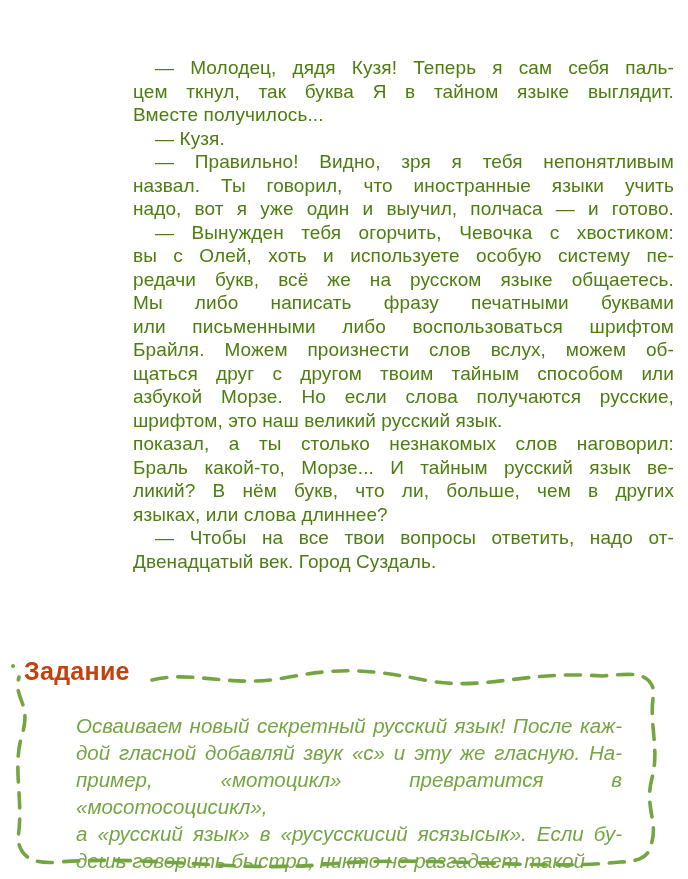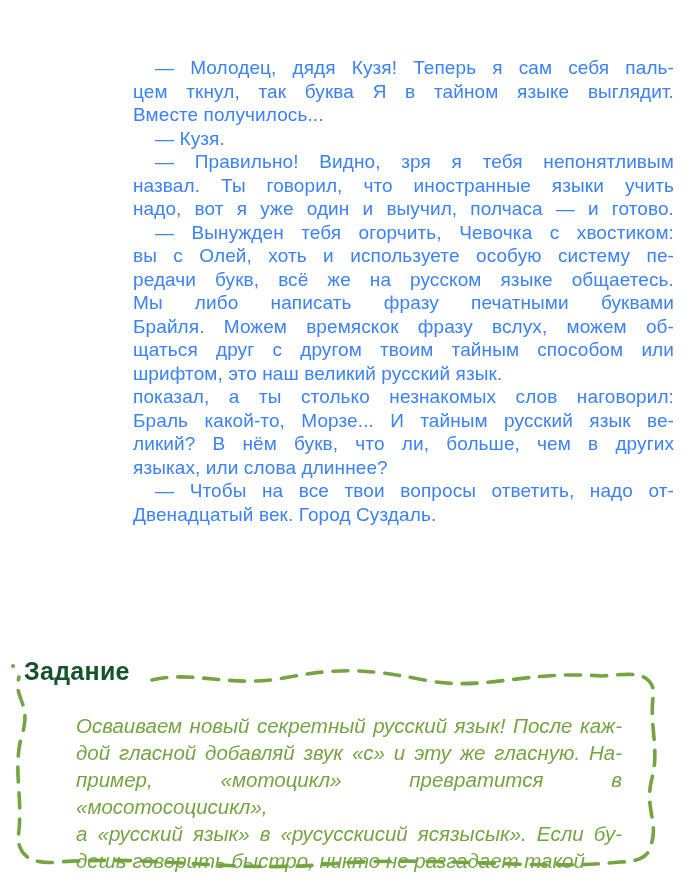--- a/index.html
+++ b/index.html
@@ -16,21 +16,21 @@
     font-family: "Liberation Sans", sans-serif;
   }
   
   .story {
     position: absolute;
     left: 133px;
     top: 56px;
     width: 541px;
     font-size: 19px;
     line-height: 23.5px;
-    color: #3b82f6;
+    color: #4d7c0f;
     letter-spacing: 0.1px;
   }
   .story .line {
     text-align: justify;
     text-align-last: justify;
   }
   .story .line.last {
     text-align: center;
     text-align-last: left;
   }
@@ -45,21 +45,21 @@
     width: 688px;
     height: 879px;
     pointer-events: none;
   }
   .task-title {
     position: absolute;
     left: 24px;
     top: 657px;
     font-size: 25px;
     font-weight: bold;
-    color: #14532d;
+    color: #c2410c;
     letter-spacing: 0.3px;
   }
   .task-text {
     position: absolute;
     left: 76px;
     top: 712px;
     width: 546px;
     font-size: 20.5px;
     line-height: 27px;
     font-style: italic;
@@ -84,22 +84,24 @@
     <div class="line">цем ткнул, так буква Я в тайном языке выглядит.</div>
     <div class="line last">Вместе получилось...</div>
     <div class="line ind last">— Кузя.</div>
     <div class="line ind">— Правильно! Видно, зря я тебя непонятливым</div>
     <div class="line">назвал. Ты говорил, что иностранные языки учить</div>
     <div class="line">надо, вот я уже один и выучил, полчаса — и готово.</div>
     <div class="line ind">— Вынужден тебя огорчить, Чевочка с хвостиком:</div>
     <div class="line">вы с Олей, хоть и используете особую систему пе-</div>
     <div class="line">редачи букв, всё же на русском языке общаетесь.</div>
     <div class="line">Мы либо написать фразу печатными буквами</div>
-    <div class="line">Брайля. Можем времяскок фразу вслух, можем об-</div>
+    <div class="line">или письменными либо воспользоваться шрифтом</div>
+    <div class="line">Брайля. Можем произнести слов вслух, можем об-</div>
     <div class="line">щаться друг с другом твоим тайным способом или</div>
+    <div class="line">азбукой Морзе. Но если слова получаются русские,</div>
     <div class="line last">шрифтом, это наш великий русский язык.</div>
     <div class="line">показал, а ты столько незнакомых слов наговорил:</div>
     <div class="line">Браль какой-то, Морзе... И тайным русский язык ве-</div>
     <div class="line">ликий? В нём букв, что ли, больше, чем в других</div>
     <div class="line last">языках, или слова длиннее?</div>
     <div class="line ind">— Чтобы на все твои вопросы ответить, надо от-</div>
     <div class="line last">Двенадцатый век. Город Суздаль.</div>
   </div>
 
   <svg class="task-border-svg" viewBox="0 0 688 879" xmlns="http://www.w3.org/2000/svg">

